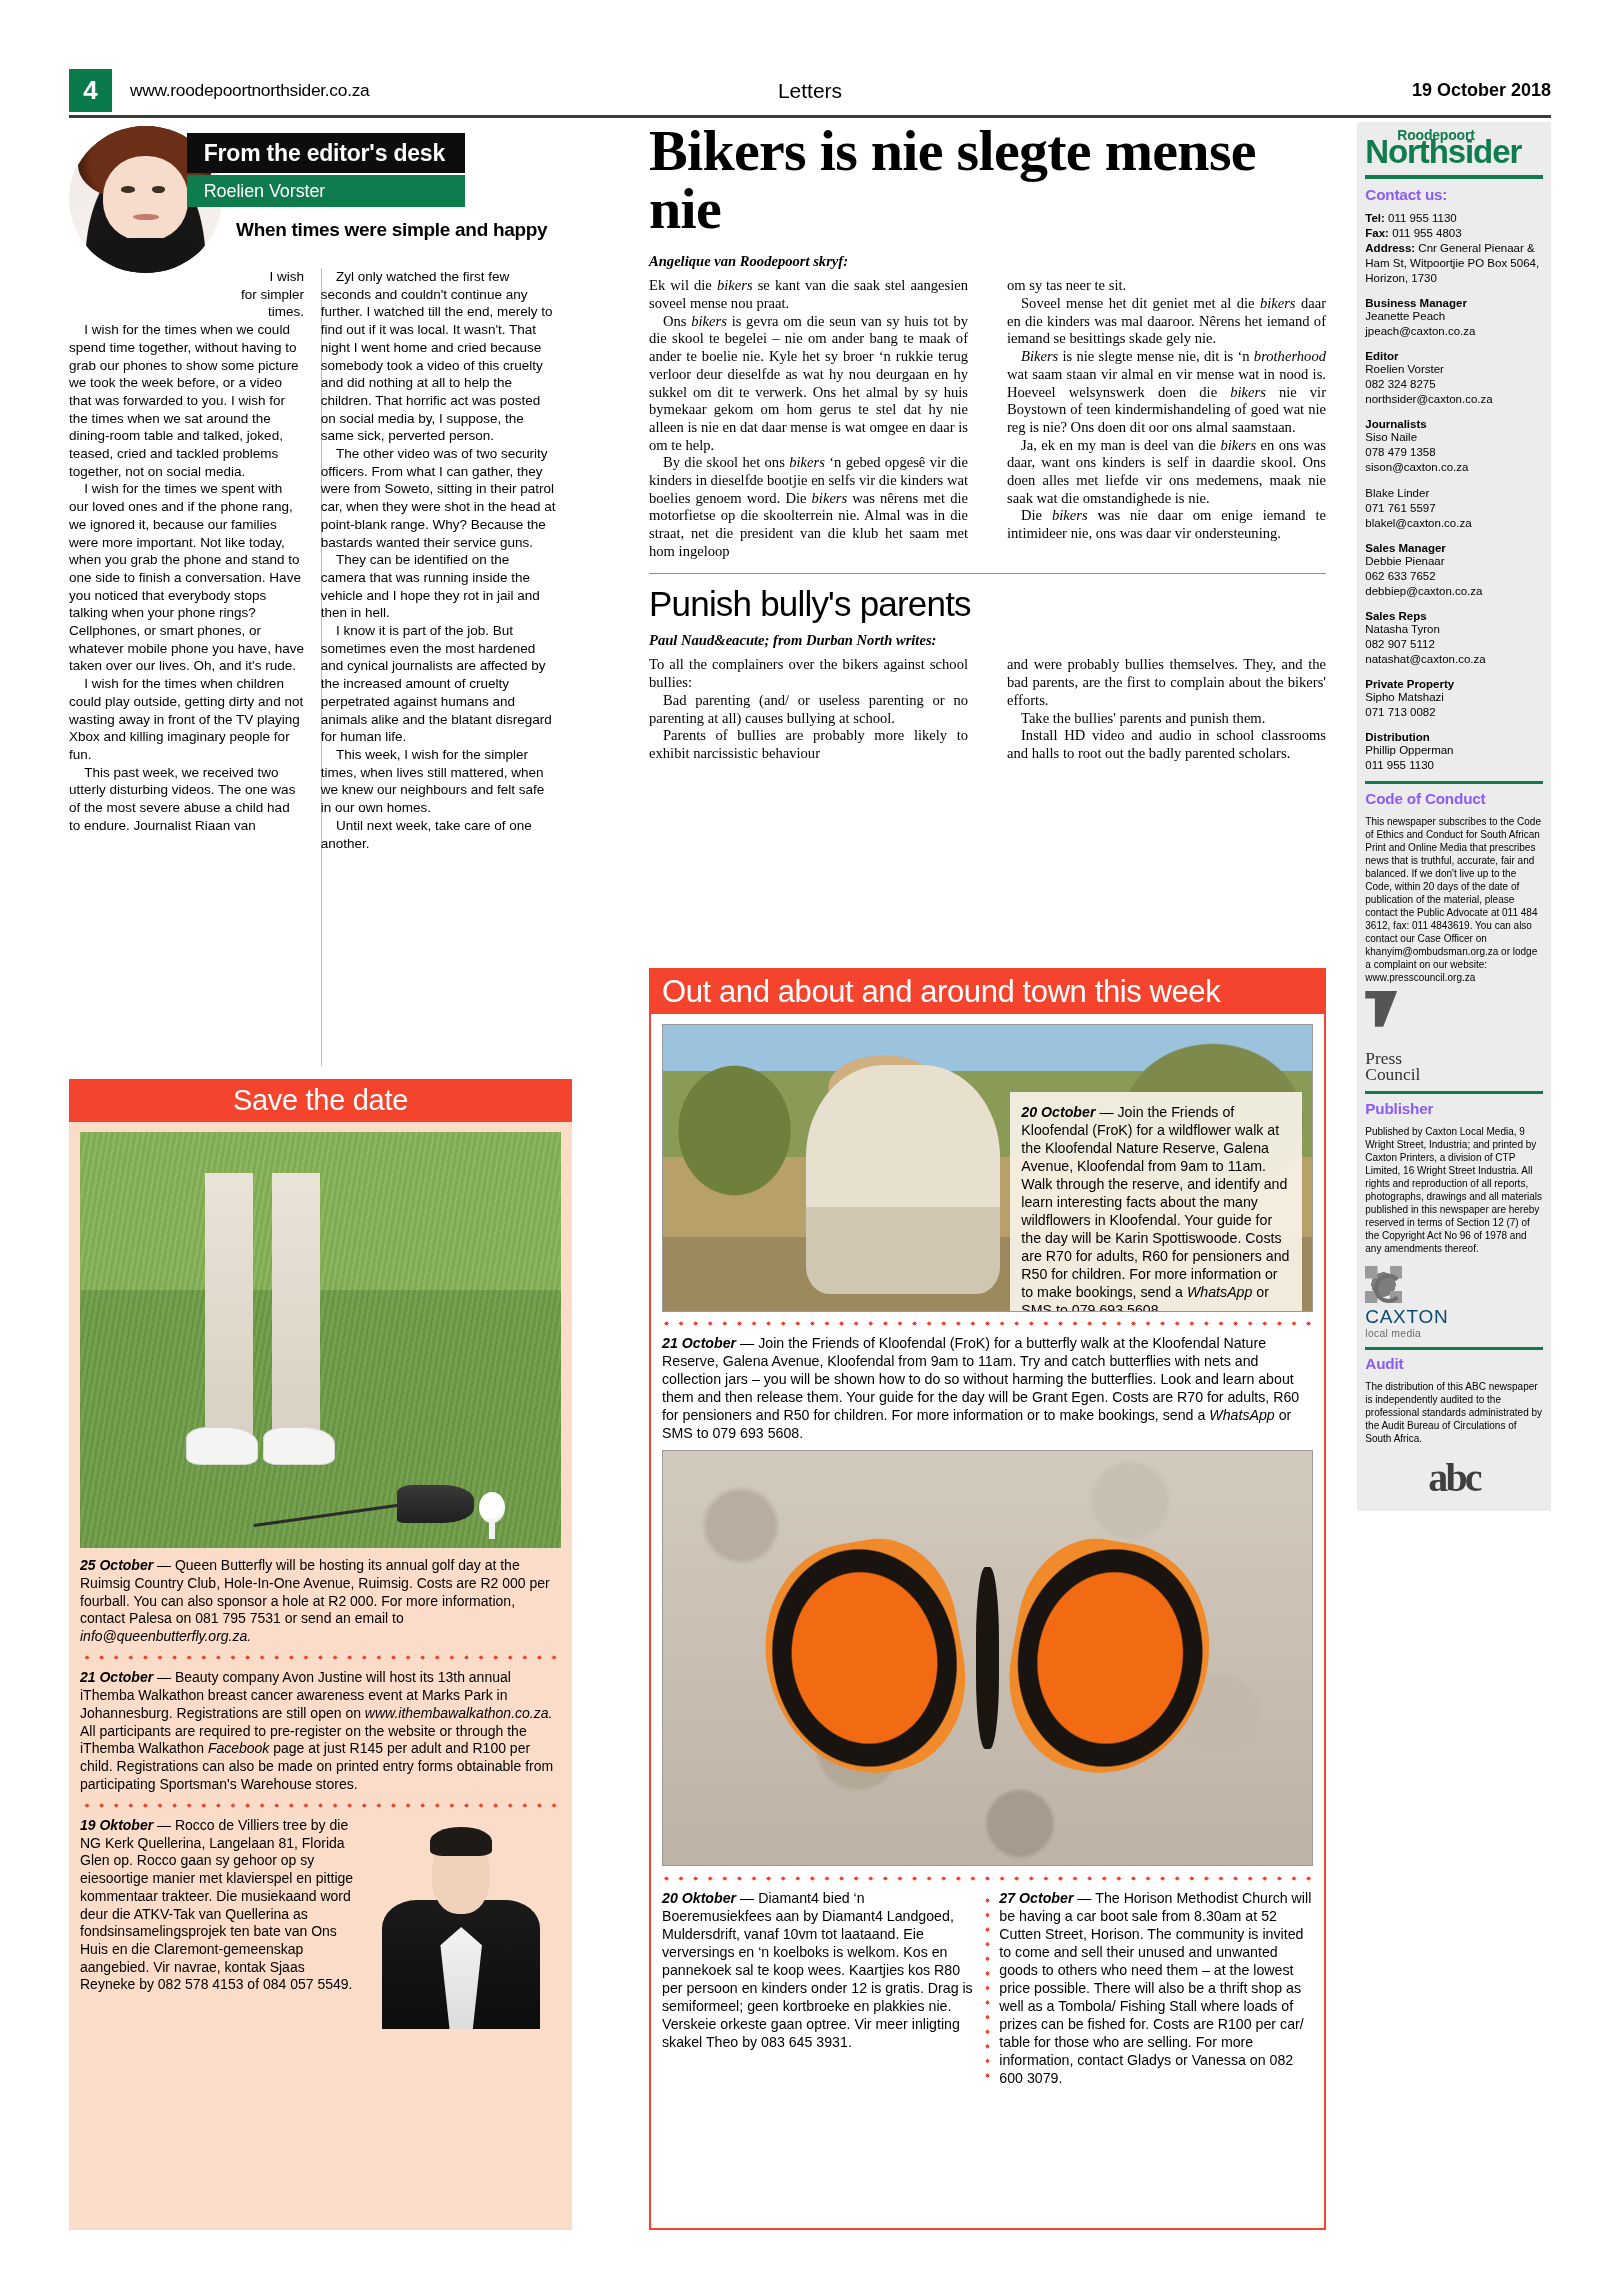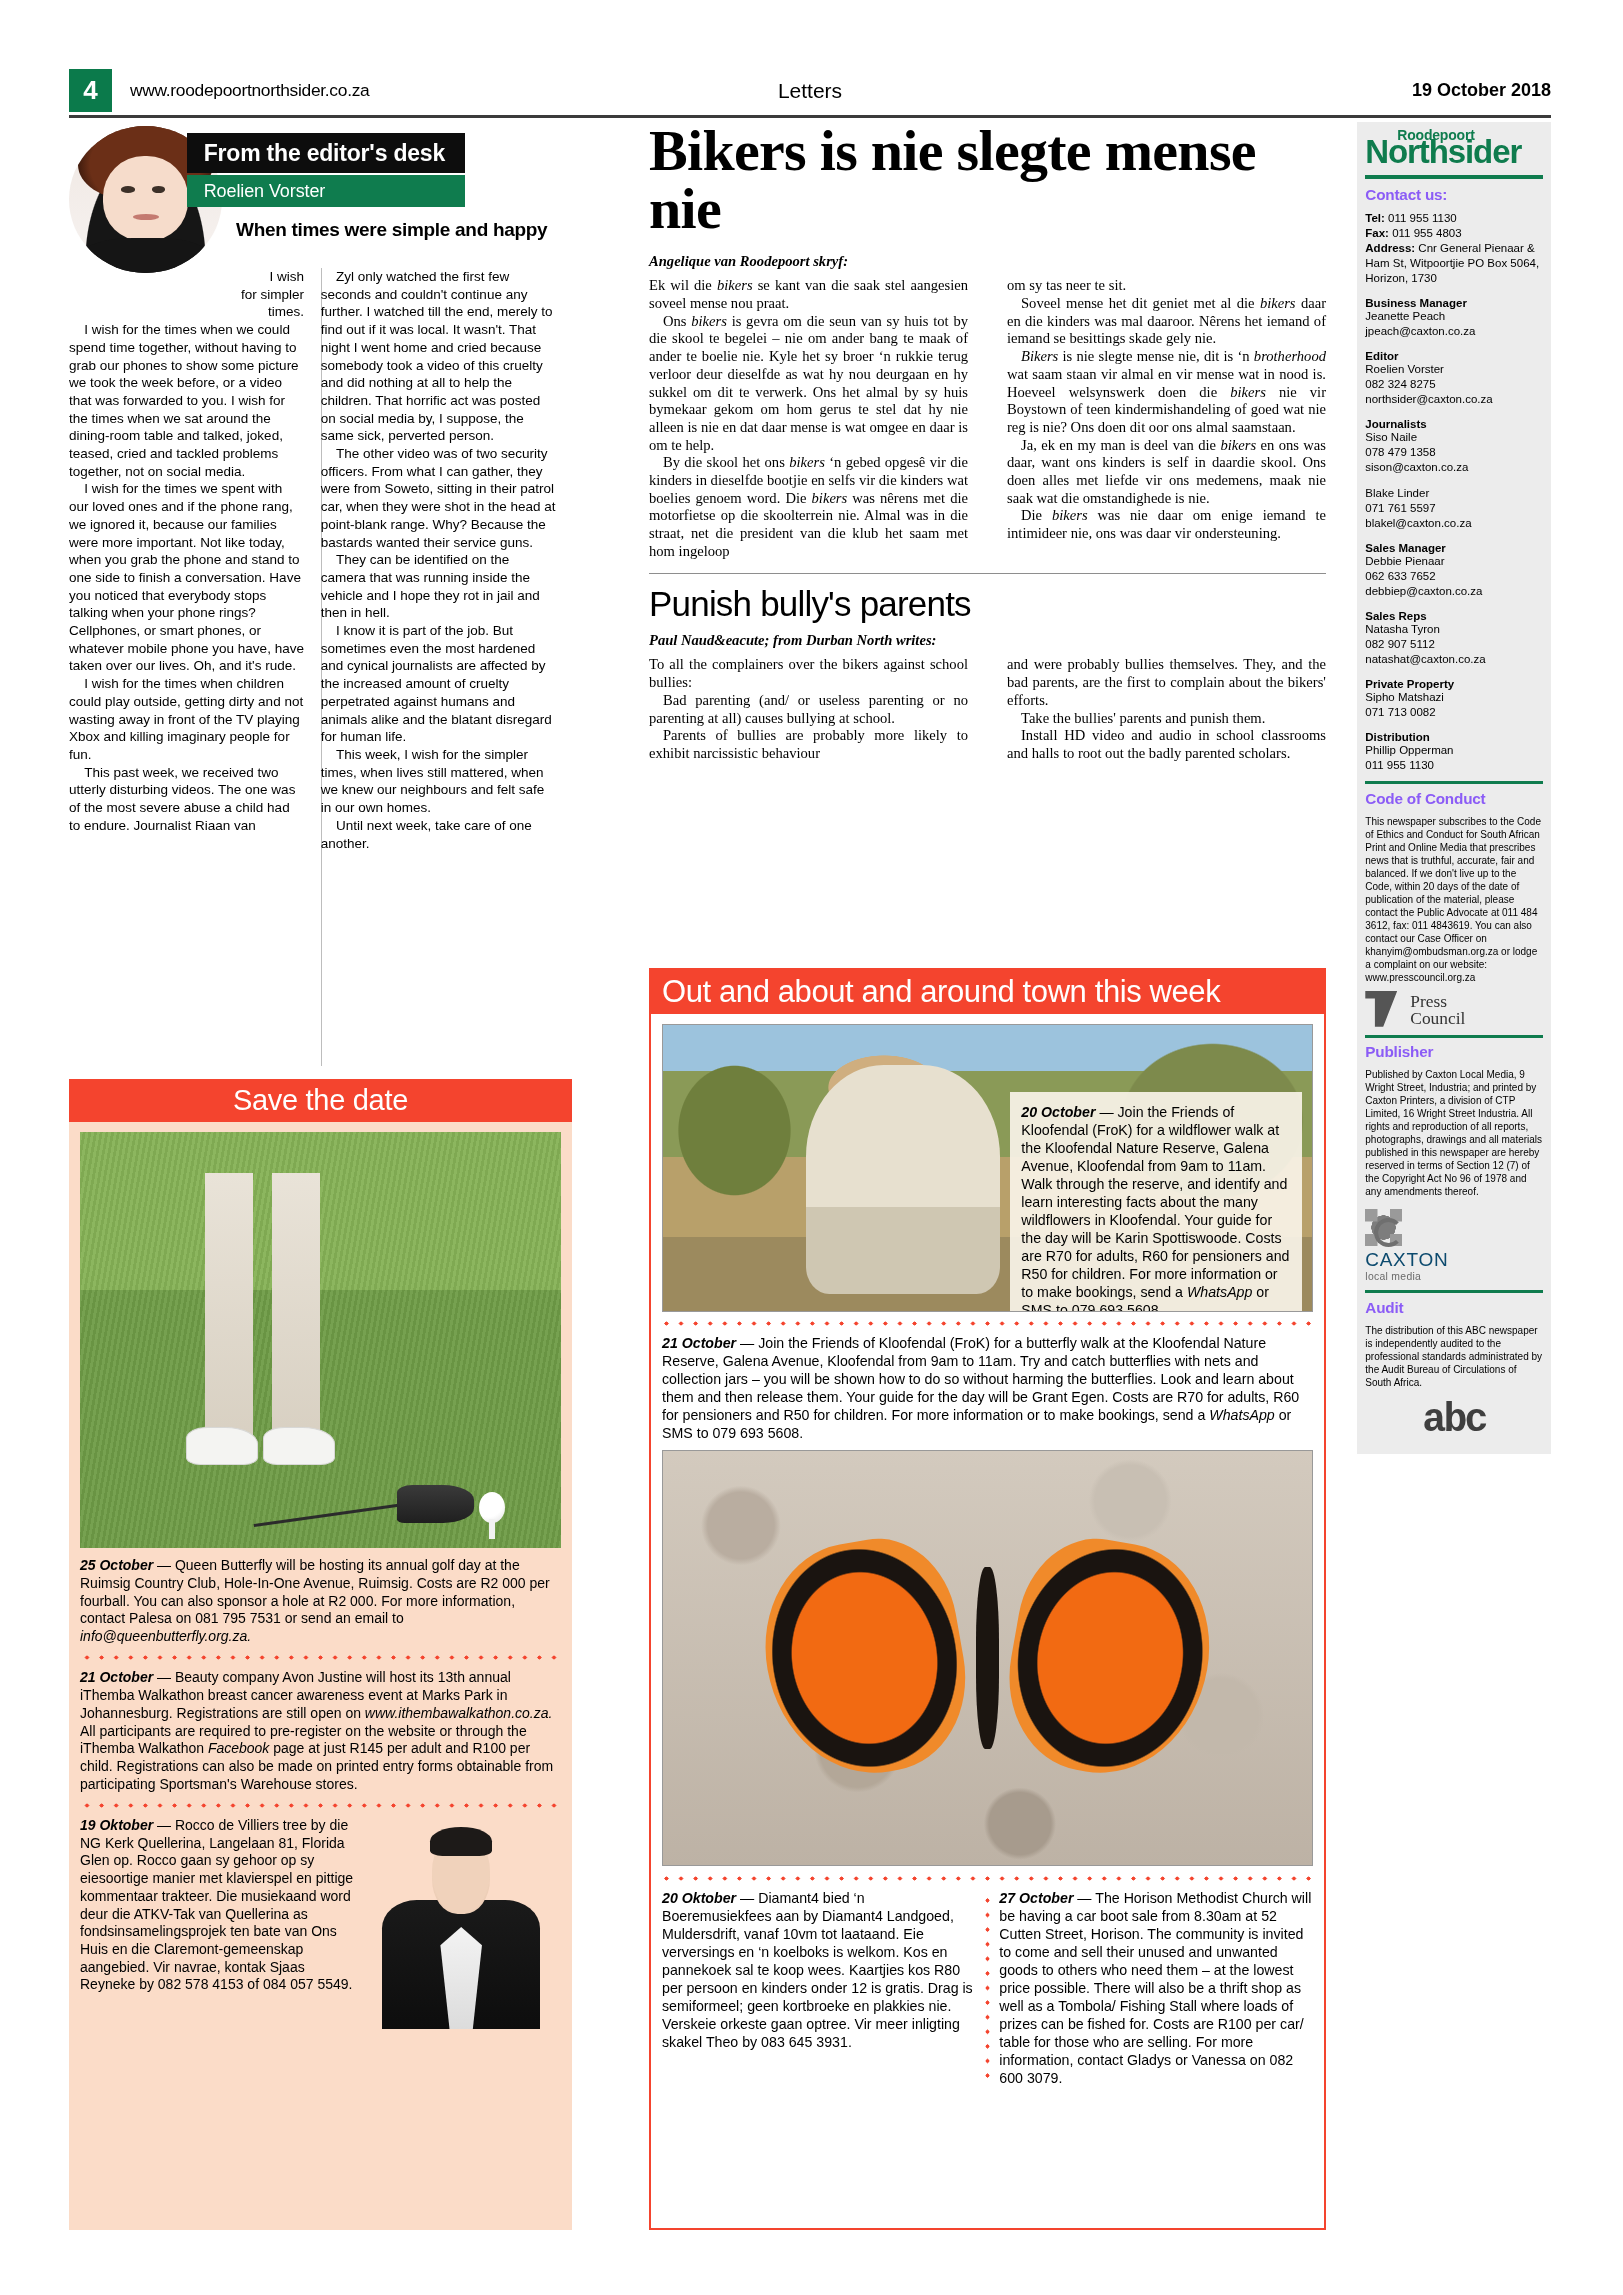--- a/index.html
+++ b/index.html
@@ -325,21 +325,21 @@
   .sb-h {
     color:#8b5cf6; font-weight: bold; font-size: 15.3px; margin-bottom: 7px;
     font-family: "Liberation Sans Narrow","Liberation Sans", sans-serif;
     letter-spacing: -0.2px;
   }
   .sb-txt { font-size: 11.5px; line-height: 15px; }
   .sb-txt .lbl { font-weight: bold; }
   .sb-group { margin-top: 11px; }
   .sb-role { font-weight: bold; font-size: 11.5px; }
   .sb-small { font-size: 10px; line-height: 13px; }
-  .press-logo { display:flex; align-items:flex-end; gap: 13px; margin: 7px 0 2.8px; }
+  .press-logo { display:flex; align-items:flex-start; gap: 23px; margin: 7px 0 2.8px; flex-direction: column; }
   .press-mark {
     width: 32px; height: 36px; background: #555;
     clip-path: polygon(0 0, 100% 0, 56% 100%, 30% 100%, 30% 22%, 0 22%);
   }
   .press-words {
     font-family: "Liberation Serif", serif; font-size: 17.4px; line-height: 16.7px; color:#333;
   }
   .caxton-logo { margin: 11px 0 2.8px; }
   .caxton-mark {
     width: 37px; height: 37px;
@@ -357,21 +357,21 @@
     border-right-color: transparent;
   }
   .caxton-word {
     font-size: 19px; letter-spacing: 0.7px; color:#0c4a6e; margin-top: 2.8px;
     font-family: "Liberation Sans", sans-serif; font-weight: 300;
   }
   .caxton-sub { font-size: 10.4px; color:#6a6a6a; letter-spacing:0.3px; }
   .abc-logo {
     margin: 12.5px auto 0; width: 90px; height: 39px;
     color:#3f3f3f; font-size: 40px; line-height: 39px; font-weight: bold;
-    font-family: Liberation Mono, monospace; text-align:center; letter-spacing: -2.8px;
+    font-family: Liberation Serif, serif; text-align:center; letter-spacing: -2.8px;
   }
 </style>
 </head>
 <body>
 
 <div class="masthead">
   <div class="page-num">4</div>
   <div class="site-url">www.roodepoortnorthsider.co.za</div>
   <div class="section-word">Letters</div>
   <div class="issue-date">19 October 2018</div>

